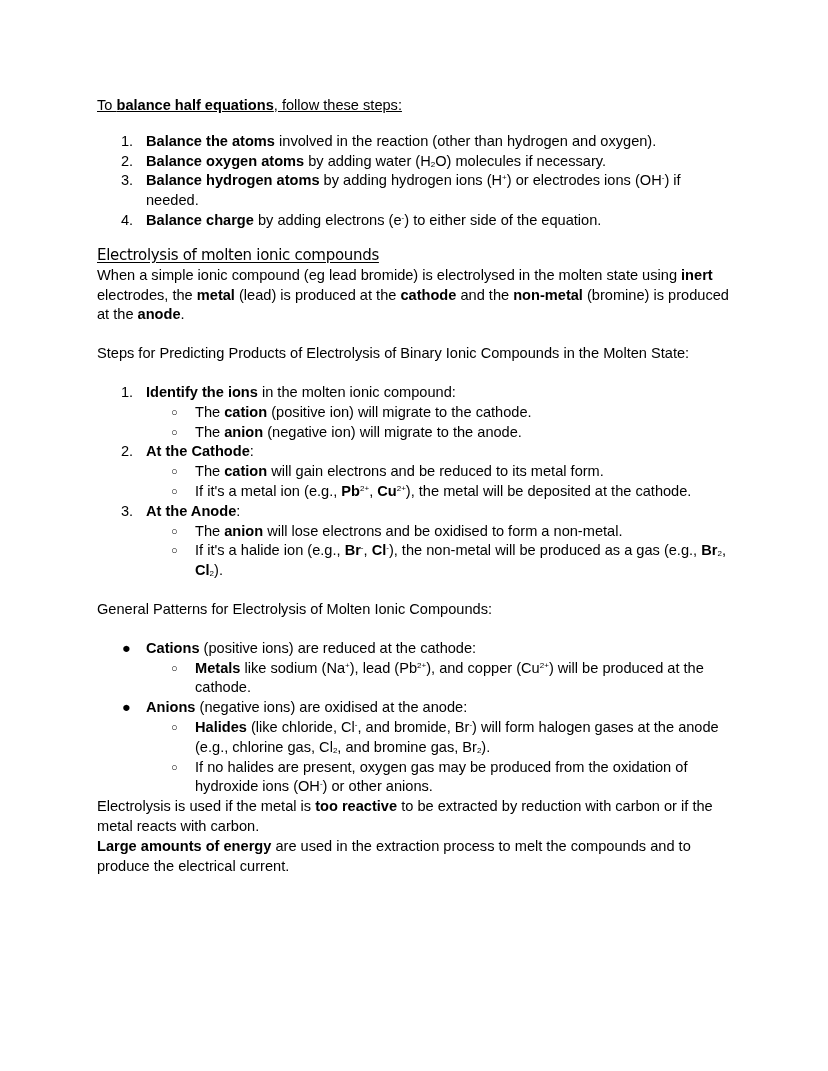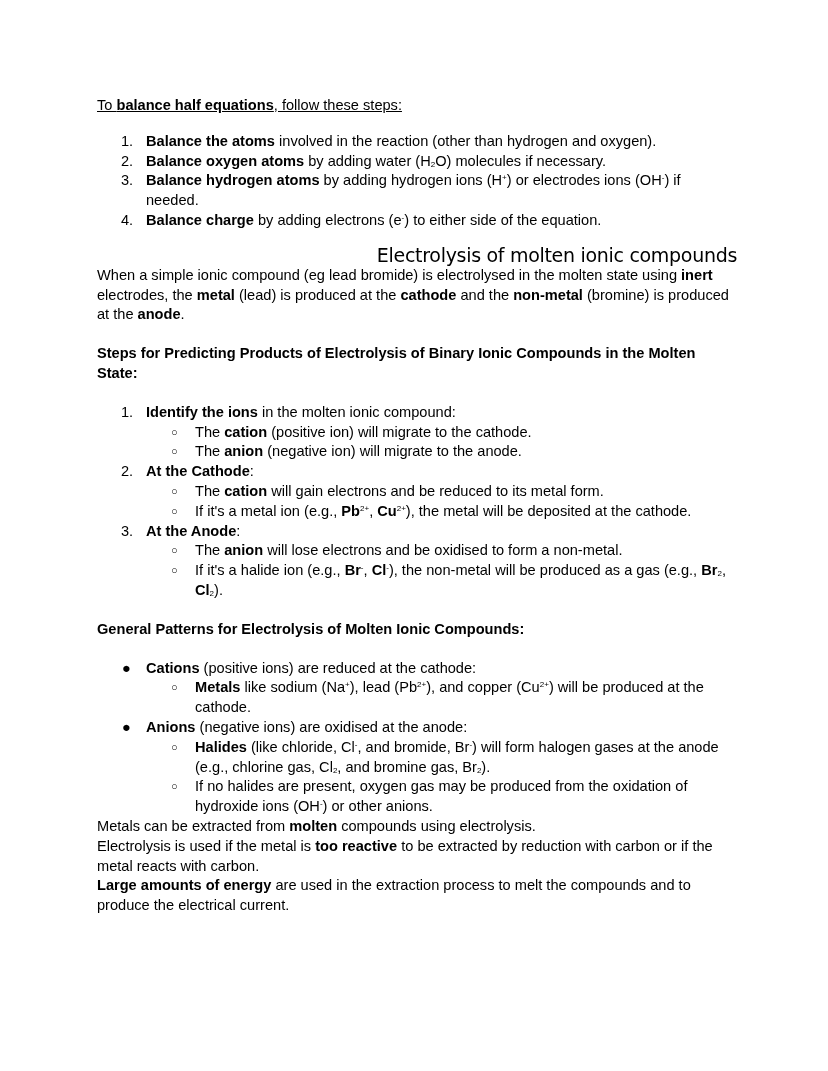--- a/index.html
+++ b/index.html
@@ -18,24 +18,24 @@
     .ul2 > li { position: relative; padding-left: 98px; }
     .ul2 > li > .circ { position: absolute; left: 74px; top: 0; font-size: 11px; }
     .ul1 > li { position: relative; padding-left: 49px; }
     .ul1 > li > .dot { position: absolute; left: 25px; top: 0; }
     .ul1 .ul2 > li { padding-left: 49px; }
     .ul1 .ul2 > li > .circ { left: 25px; }
     .ol1 .ul2 > li { padding-left: 49px; }
     .ol1 .ul2 > li > .circ { left: 25px; }
     h2 {
       font-family: "DejaVu Sans", sans-serif; font-weight: normal;
-      font-size: 19px; line-height: 22px; margin: 13px 0 0 0;
-      text-underline-offset: 2px; letter-spacing: -0.3px; text-align: right;
+      font-size: 15px; line-height: 22px; margin: 13px 0 0 0;
+      text-decoration: underline; text-underline-offset: 2px; letter-spacing: -0.3px;
     }
-    h3 { font-size: 14.6px; font-weight: bold; margin: 0; line-height: 19.8px; }
+    h3 { font-size: 14.6px; font-weight: normal; margin: 0; line-height: 19.8px; }
     .gap { height: 19px; }
     sup, sub { font-size: 8px; line-height: 0; }
     sup { vertical-align: 5px; }
     sub { vertical-align: -1px; }
   </style>
 </head>
 <body>
 
 <div class="page">
 
@@ -87,17 +87,16 @@
       </ul>
     </li>
     <li><span class="dot">●</span><b>Anions</b><span> (negative ions) are oxidised at the anode:</span>
       <ul class="ul2">
         <li><span class="circ">○</span><b>Halides</b><span> (like chloride, Cl</span><sup>-</sup><span>, and bromide, Br</span><sup>-</sup><span>) will form halogen gases at the anode (e.g., chlorine gas, Cl</span><sub>2</sub><span>, and bromine gas, Br</span><sub>2</sub><span>).</span></li>
         <li><span class="circ">○</span><span>If no halides are present, oxygen gas may be produced from the oxidation of hydroxide ions (OH</span><sup>-</sup><span>) or other anions.</span></li>
       </ul>
     </li>
   </ul>
 
-  <p><span>Metals can be extracted from </span><b>molten</b><span> compounds using electrolysis.</span></p>
   <p><span>Electrolysis is used if the metal is </span><b>too reactive</b><span> to be extracted by reduction with carbon or if the metal reacts with carbon.</span></p>
   <p><b>Large amounts of energy</b><span> are used in the extraction process to melt the compounds and to produce the electrical current.</span></p>
 
 </div>
 
 </body></html>

